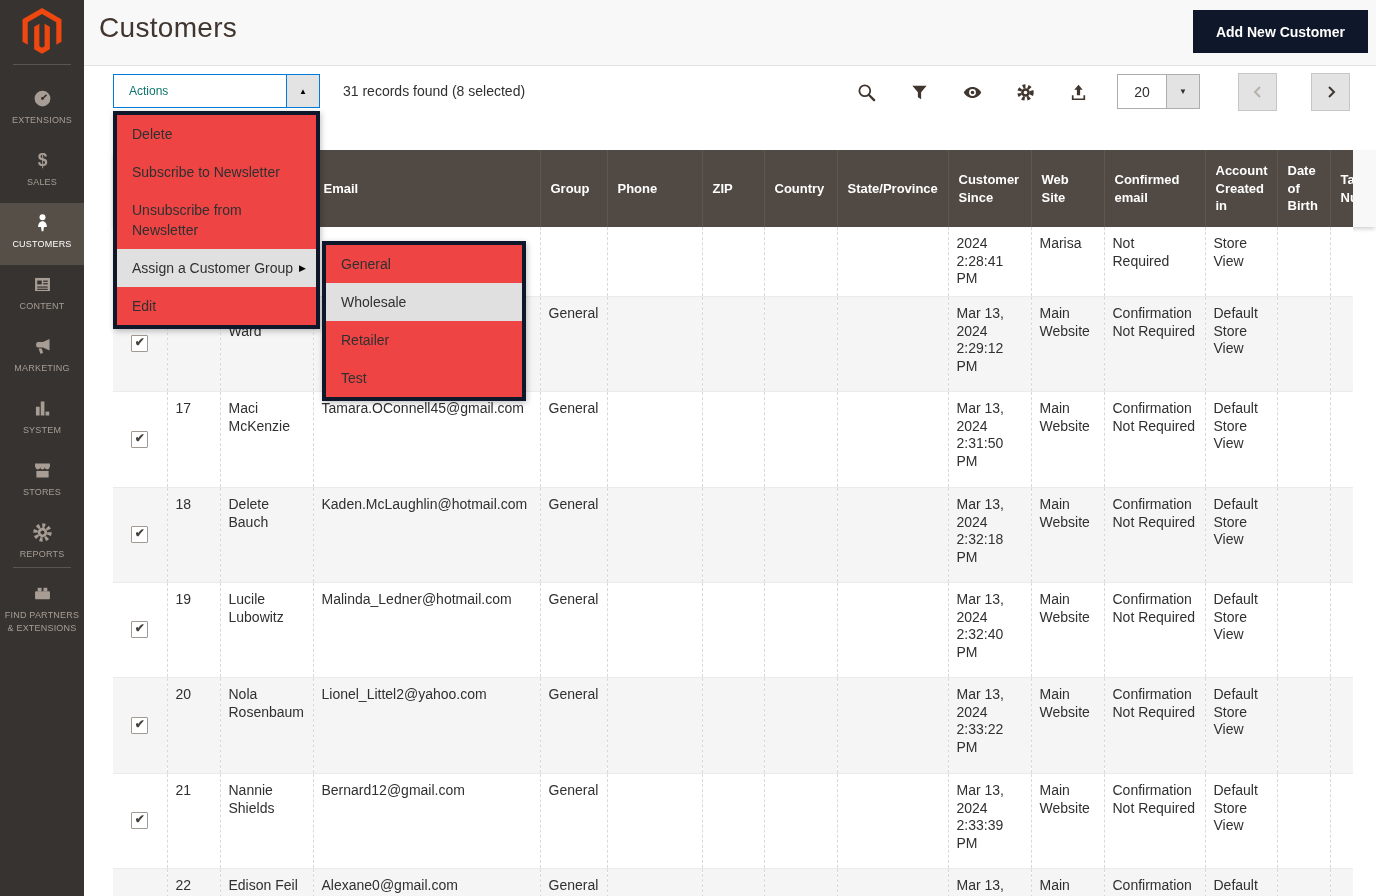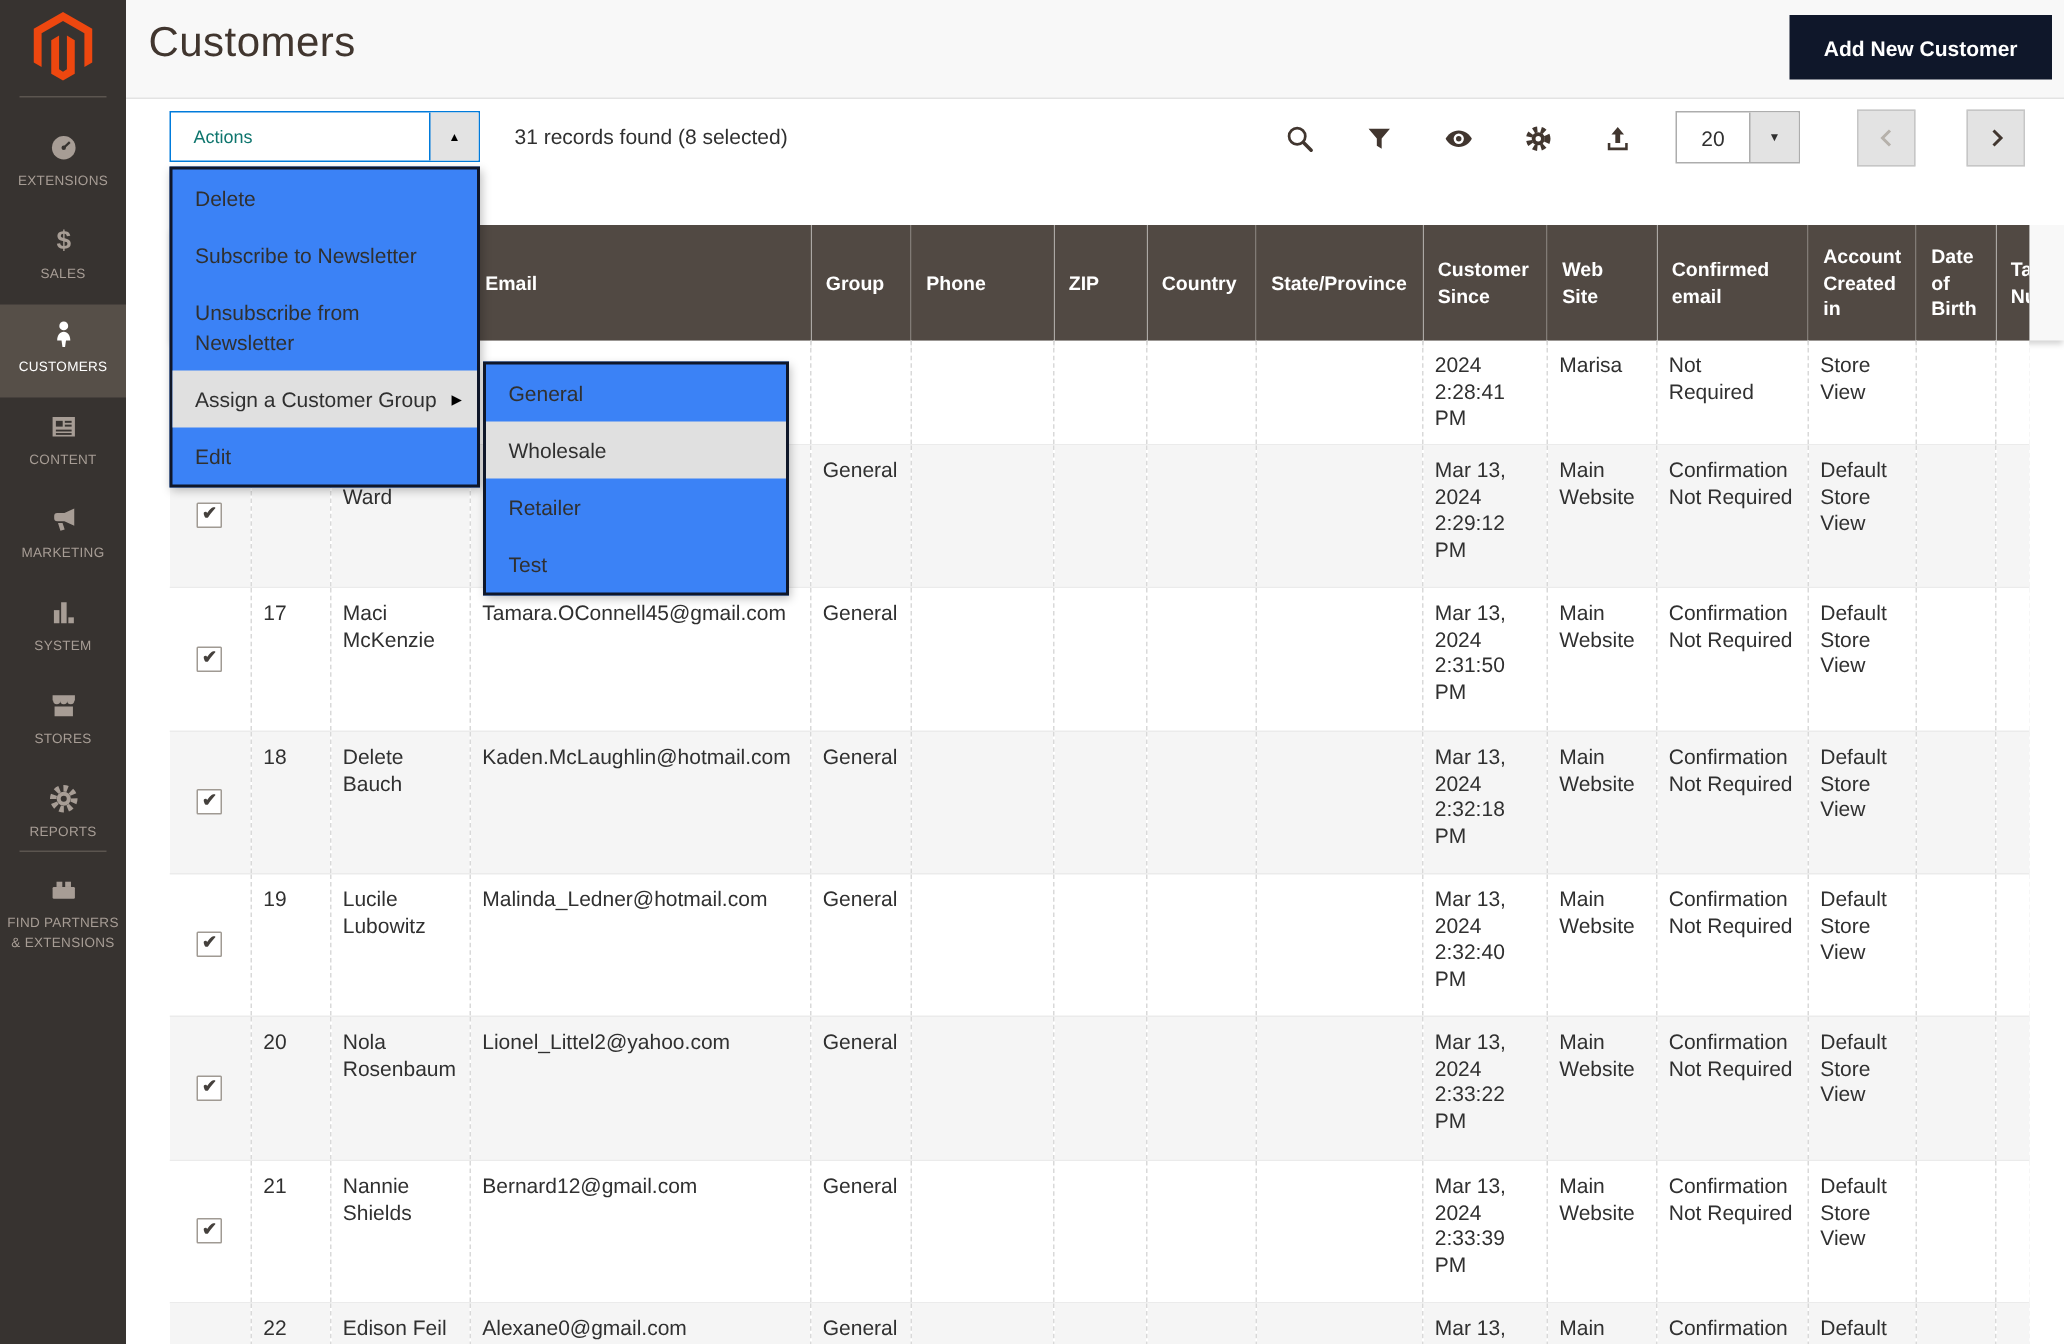--- a/index.html
+++ b/index.html
@@ -58,21 +58,21 @@
      padding:8px 10px;border-right:1px solid #5e5750;height:77px;box-sizing:border-box;overflow:hidden;line-height:1.35}
   th .clip{width:80px}
   td{vertical-align:top;padding:8px;font-size:14px;line-height:1.26;border-right:1px dashed #d9d9d9;
      border-bottom:1px solid #ebebeb;white-space:pre-line;overflow:hidden;word-wrap:break-word;box-sizing:border-box;background:#fff}
   tr.stripe td{background:#f5f5f5}
   td.cb-cell{vertical-align:middle;text-align:center}
   .cb{width:15px;height:15px;border:1px solid #a09a93;border-radius:1px;margin:0 auto;background:#fff;
       font-size:12px;line-height:13px;color:#45413d;font-weight:bold;text-align:center;cursor:pointer}
 
   
-  .menu{position:absolute;background:#3b82f6;border:2px solid #0f172a;box-shadow:1px 2px 6px rgba(0,0,0,.25);
+  .menu{position:absolute;background:#ef4444;border:4px solid #0f172a;box-shadow:1px 2px 6px rgba(0,0,0,.25);
         z-index:60;box-sizing:border-box}
   .actions-menu{left:29px;top:111px;width:207px}
   .sub-menu{left:238px;top:241px;width:204px}
   .menu-item{padding:9px 15px;font-size:14px;line-height:20px;color:#303030;cursor:pointer;position:relative}
   .menu-item.hl{background:#e0e0e0}
   .mi-arrow{position:absolute;right:10px;top:50%;transform:translateY(-50%);font-size:9px;color:#000}
 </style>
 </head>
 <body>
 

